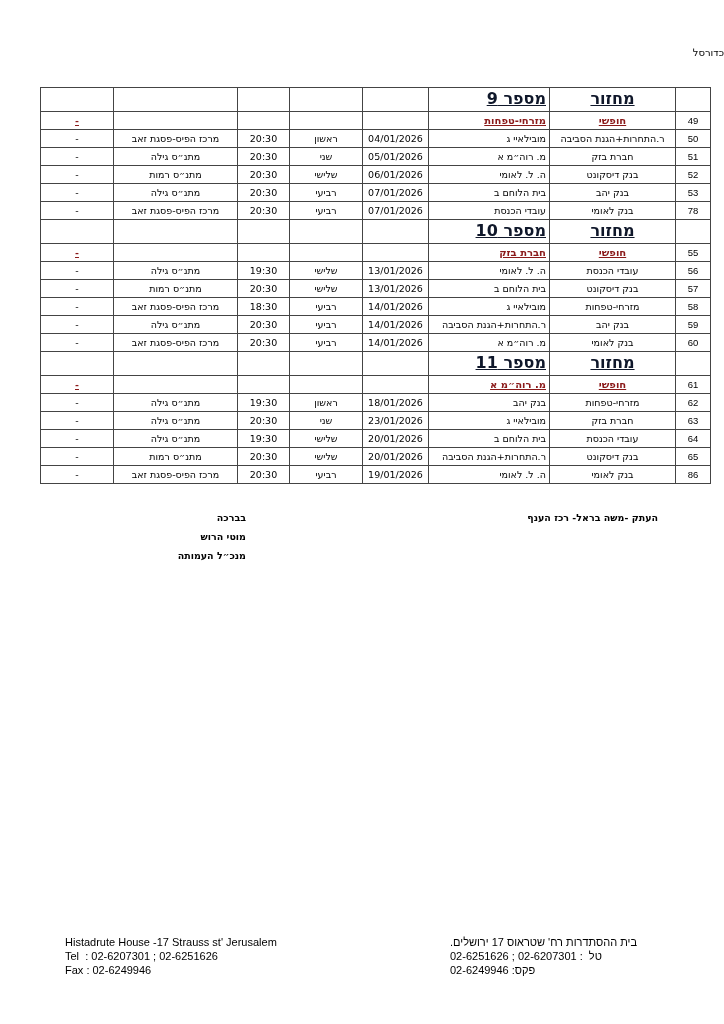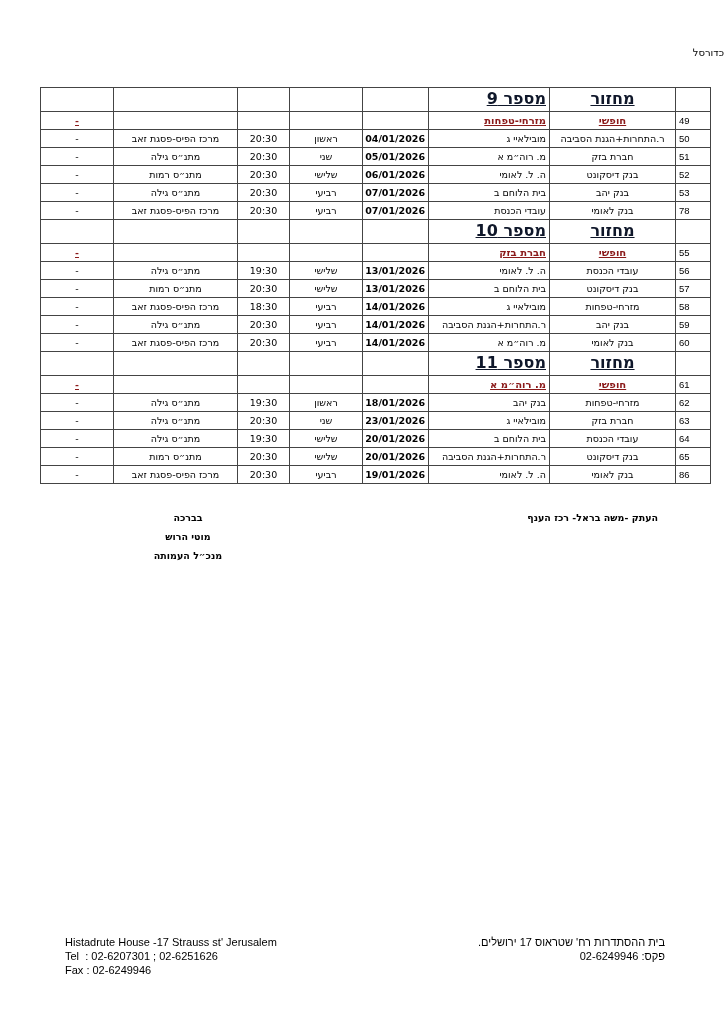--- a/index.html
+++ b/index.html
@@ -7,34 +7,34 @@
          font-family: "DejaVu Sans", sans-serif; color: #000; }
   .page-title { position: absolute; top: 47px; left: 0; width: 724px; text-align: right;
                 font-size: 10px; direction: rtl; }
   table.sched { position: absolute; top: 87px; left: 40px; width: 670px;
                 border-collapse: collapse; table-layout: fixed; direction: rtl;
                 border: 1.5px solid #333; }
   table.sched td { border: 1px solid #444; padding: 0 3px; font-size: 9.5px; height: 17px;
                    white-space: nowrap; overflow: hidden; line-height: 17px; }
   table.sched tr.hdr td { height: 21px; line-height: 21px; }
   table.sched tr.hdr { border-top: 1.5px solid #222; }
-  td.num { text-align: left; font-size: 11px; font-family: "Liberation Sans", sans-serif; margin-top: 16px; }
+  td.num { text-align: center; font-size: 11px; font-family: "Liberation Sans", sans-serif; margin-top: 16px; }
   td.team { text-align: center; }
   td.teamb { text-align: right; }
   td.c { text-align: center; }
-  td.date { text-align: right; font-family: "DejaVu Sans", sans-serif; font-size: 9.5px; font-weight: bold; }
+  td.date { text-align: center; font-family: "DejaVu Sans", sans-serif; font-size: 9.5px; }
   .round-link { color: #0f172a; font-weight: bold; text-decoration: underline; font-size: 16px; }
   .bye { color: #8b1a1a; font-weight: bold; text-decoration: underline; font-size: 10px; }
   .bye-dash { color: #8b1a1a; font-weight: bold; text-decoration: underline; }
   .sig { position: absolute; direction: rtl; font-size: 9.5px; font-weight: bold; line-height: 19px; }
-  .sig-left { top: 508px; left: 130px; width: 116px; text-align: center; }
+  .sig-left { top: 508px; left: 130px; width: 116px; text-align: right; }
   .sig-right { top: 508px; left: 470px; width: 188px; text-align: right; }
   .footer-en { position: absolute; top: 935px; left: 65px; font-family: "Liberation Sans", sans-serif;
                font-size: 11px; line-height: 14px; }
-  .footer-he { position: absolute; top: 935px; left: 450px; width: 215px; direction: rtl; text-align: right;
+  .footer-he { position: absolute; top: 935px; left: 450px; width: 215px; direction: rtl; text-align: left;
                font-family: "Liberation Sans", sans-serif; font-size: 11px; line-height: 14px; }
 </style>
 </head>
 <body>
 
 <div class="page-title">כדורסל</div>
 
 <table class="sched">
   <colgroup>
     <col style="width:35px">
@@ -269,14 +269,15 @@
   <div>העתק -משה בראל- רכז הענף</div>
 </div>
 
 <div class="footer-en">
   <div>Histadrute House -17 Strauss st' Jerusalem</div>
   <div style="white-space:pre">Tel  : 02-6207301 ; 02-6251626</div>
   <div>Fax : 02-6249946</div>
 </div>
 <div class="footer-he">
   <div>בית ההסתדרות רח' שטראוס 17 ירושלים.</div>
+  <div style="white-space:pre">טל  : 02-6207301 ; 02-6251626</div>
   <div>פקס: 02-6249946</div>
 </div>
 
 </body></html>

